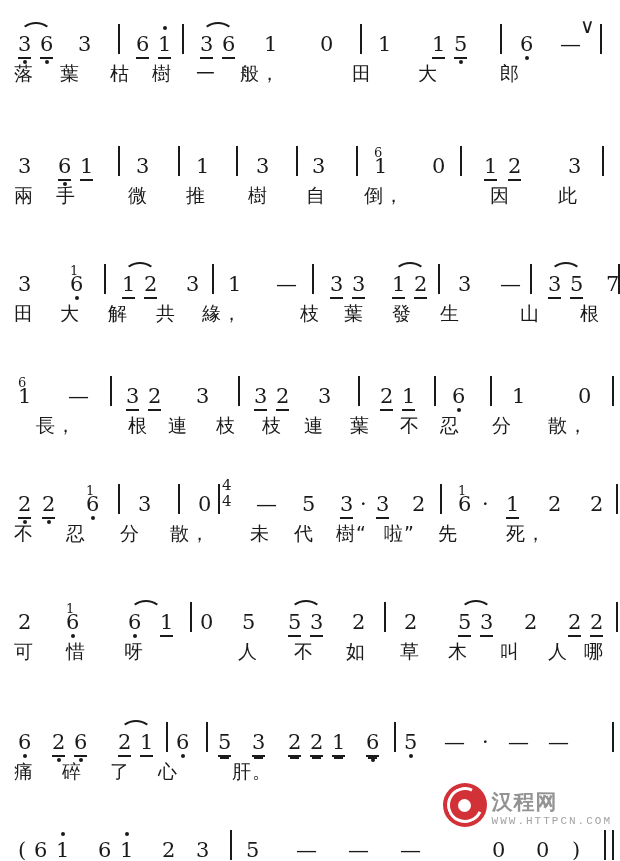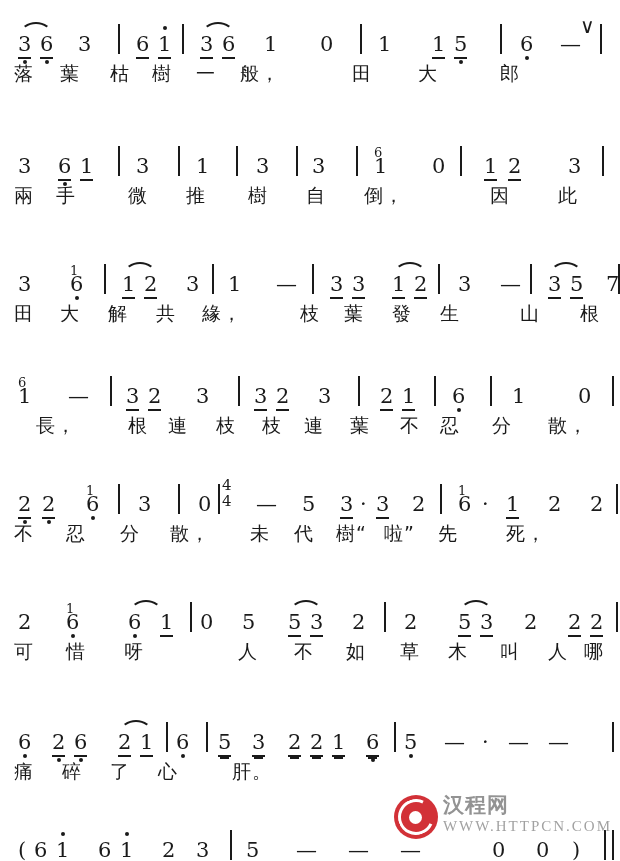--- a/index.html
+++ b/index.html
@@ -95,23 +95,23 @@
     text-align: center;
   }
   .breath {
     position: absolute;
     font-size: 20px;
   }
   
   .watermark {
     position: absolute;
     right: 8px;
-    bottom: 22px;
+    bottom: 34px;
     display: flex;
-    align-items: flex-start;
+    align-items: flex-end;
     opacity: 0.92;
   }
   .wm-circle {
     width: 44px; height: 44px;
     border-radius: 50%;
     background: #cf2027;
     position: relative;
     display: flex;
     align-items: center;
     justify-content: center;
@@ -139,23 +139,23 @@
     line-height: 1;
   }
   .wm-main {
     font-size: 21px;
     font-weight: bold;
     color: #8a8a8a;
     font-family: "DejaVu Sans", sans-serif;
     letter-spacing: 1px;
   }
   .wm-sub {
-    font-size: 15px;
+    font-size: 11px;
     color: #9a9a9a;
-    font-family: Liberation Serif, serif;
+    font-family: Liberation Mono, monospace;
     letter-spacing: 2px;
     margin-top: 3px;
   }
 </style>
 </head>
 <body>
 
 <div class="sheet">
   <div id="lines-root">
       <div class="line" style="top: 18px;">

